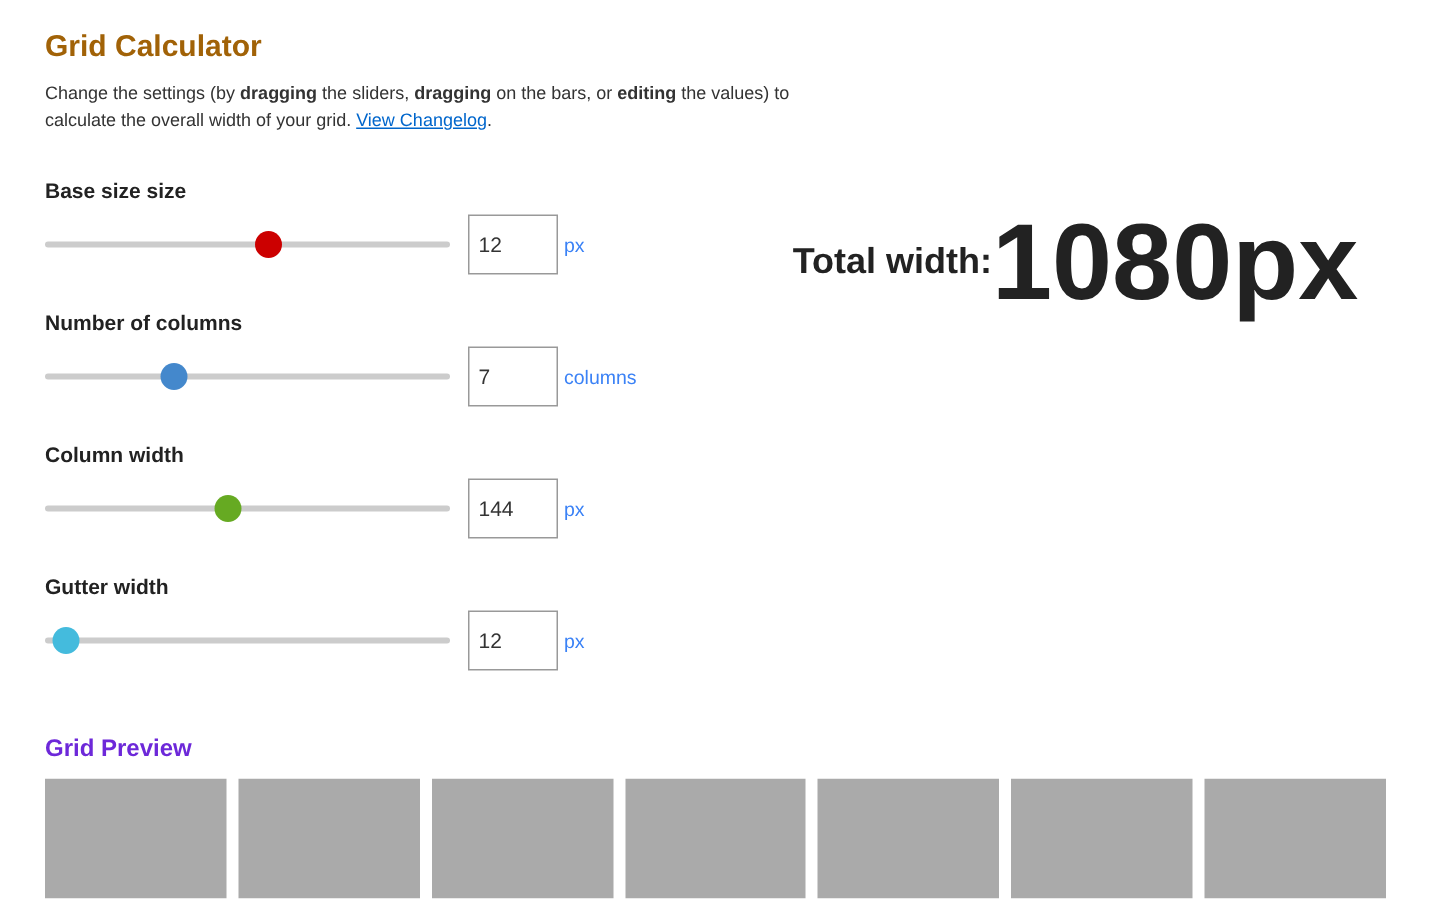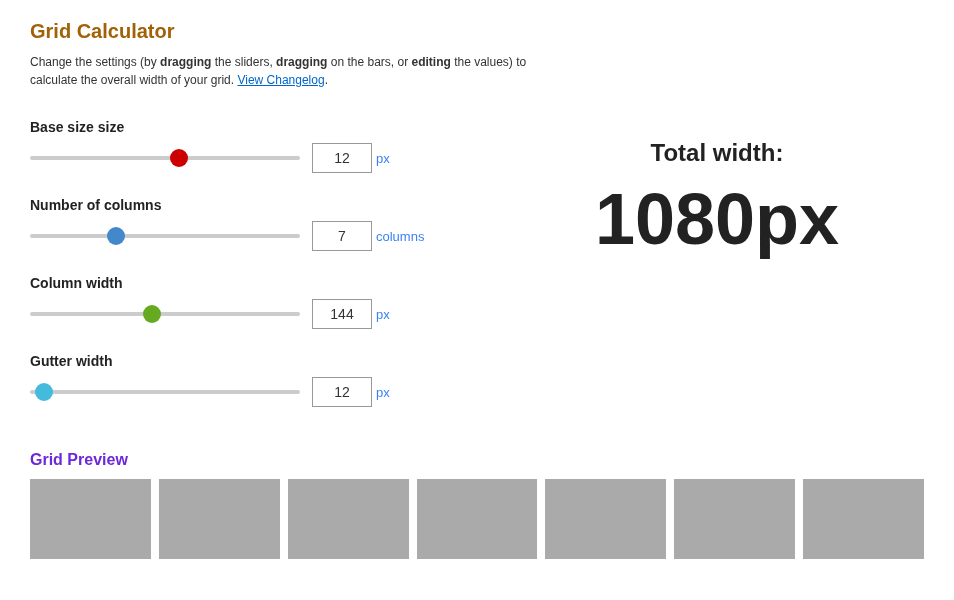--- a/index.html
+++ b/index.html
@@ -42,25 +42,23 @@
       align-items: flex-start;
     }
 
     .controls-section {
       flex: 0 0 480px;
     }
 
     .total-width-section {
       flex: 1;
       display: flex;
-      flex-direction: column;
       align-items: center;
       justify-content: center;
       padding-top: 20px;
-      gap: 16px;
     }
 
     .total-width-label {
       font-size: 24px;
       font-weight: bold;
       color: #222222;
       text-align: center;
     }
 
     .total-width-value {
@@ -121,23 +119,23 @@
     .thumb-lightblue { background: #44bbdd; }
 
     .value-input-group {
       display: flex;
       align-items: center;
       gap: 4px;
     }
 
     .value-input {
       width: 60px;
-      height: 30px;
+      height: 40px;
       border: 1px solid #999999;
-      text-align: center;
+      text-align: left;
       font-size: 14px;
       padding: 2px 6px;
       color: #333333;
     }
 
     .unit-label {
       font-size: 13px;
       color: #3b82f6;
     }
 

